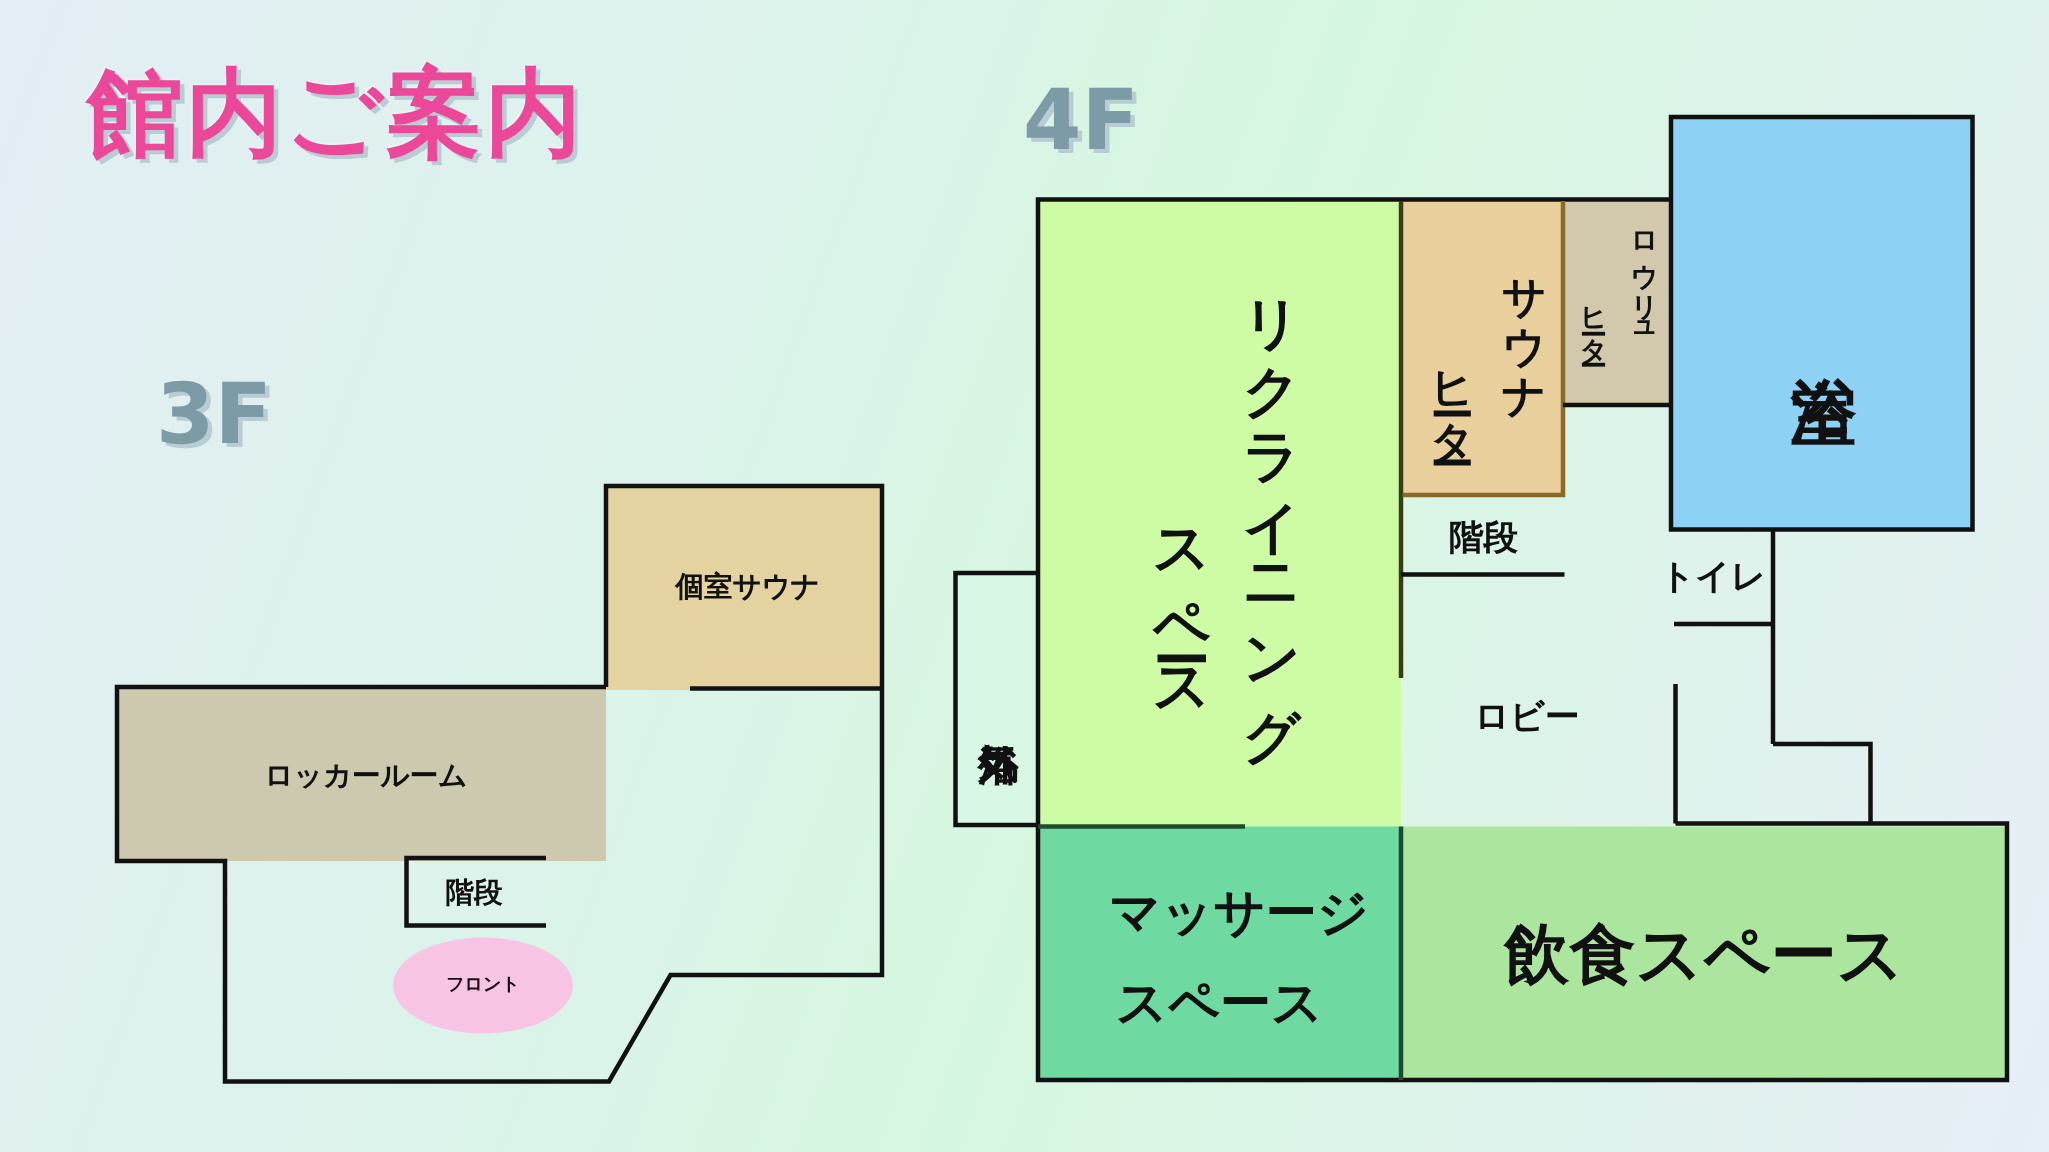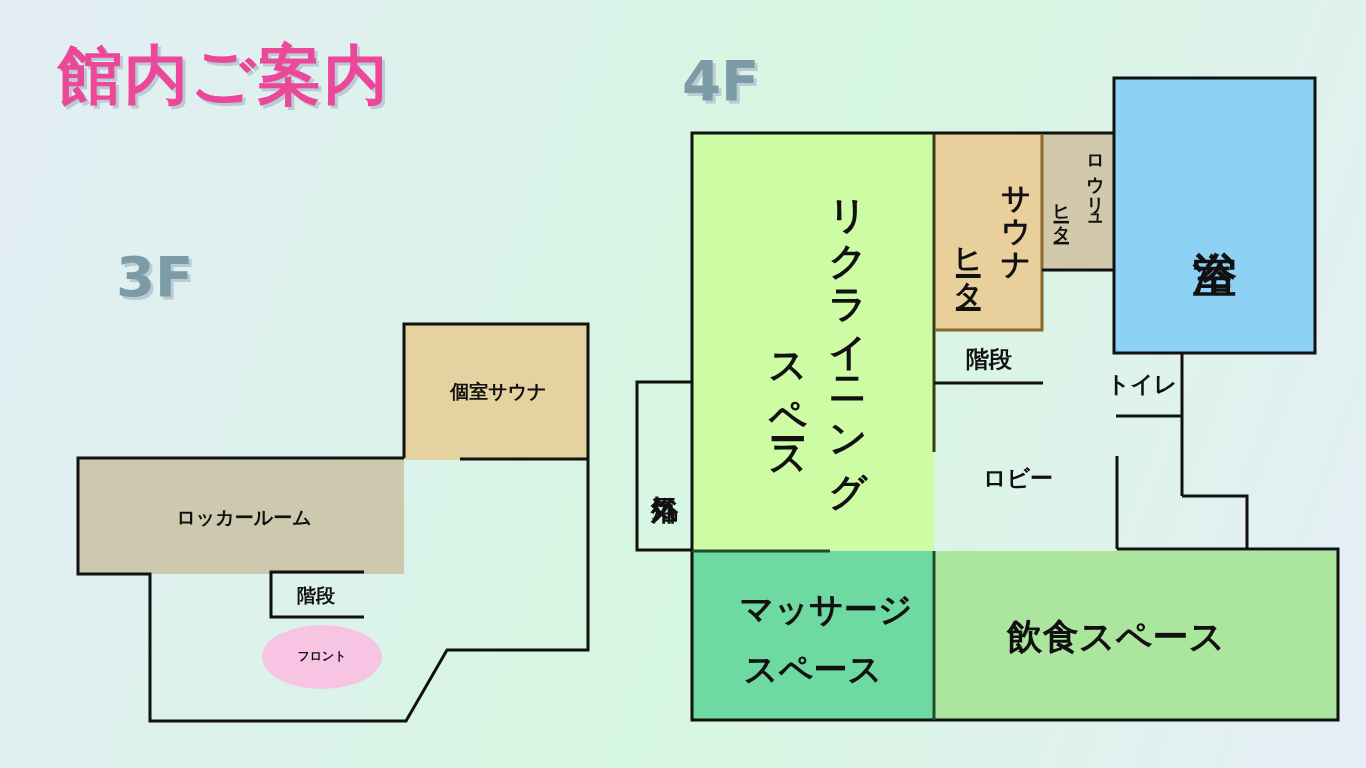--- a/index.html
+++ b/index.html
@@ -24,21 +24,21 @@
     position: absolute; font-weight: bold; color: #111; white-space: nowrap;
     display: flex; align-items: center; justify-content: center; text-align: center;
     line-height: 1.15;
   }
   .vert { writing-mode: vertical-rl; text-orientation: upright; }
 </style>
 </head>
 <body>
 
 <div class="title">館内ご案内</div>
-<div class="floor-label" style="left:116px; top:244px;">3F</div>
+<div class="floor-label" style="left:104px; top:244px;">3F</div>
 <div class="floor-label" style="left:682px; top:48px;">4F</div>
 
 <svg class="plan" width="1366" height="768" viewBox="0 0 1366 768">
 
   <g>
     <rect x="404" y="325" width="184" height="135" fill="#e4d3a0"></rect>
     <rect x="78" y="458" width="326" height="116" fill="#cdc9ae"></rect>
     <ellipse cx="322" cy="657" rx="60" ry="32" fill="#f7c4e4"></ellipse>
     <g fill="none" stroke="#111" stroke-width="3">
       <polyline points="404,458 404,324 588,324 588,650 447,650 406,721 150,721 150,574 78,574 78,458 404,458"></polyline>
@@ -100,13 +100,13 @@
 <div class="room-label vert" style="left:1190px; top:158px; width:50px; height:116px; font-size:44px;">浴室</div>
 
 <div class="room-label" style="left:944px; top:340px; width:90px; height:38px; font-size:23px;">階段</div>
 <div class="room-label" style="left:1100px; top:367px; width:84px; height:36px; font-size:23px;font-family:Liberation Serif, serif;">トイレ</div>
 <div class="room-label" style="left:958px; top:458px; width:120px; height:40px; font-size:23px;text-align:center;">ロビー</div>
 
 <div class="room-label vert" style="left:646px; top:420px; width:38px; height:110px; font-size:27px;">外気浴</div>
 
 <div class="room-label" style="left:692px; top:588px; width:268px; height:44px; font-size:34px;">マッサージ</div>
 <div class="room-label" style="left:692px; top:648px; width:242px; height:44px; font-size:34px;">スペース</div>
-<div class="room-label" style="left:938px; top:612px; width:356px; height:50px; font-size:36px;">飲食スペース</div>
+<div class="room-label" style="left:958px; top:612px; width:356px; height:50px; font-size:44px;">飲食スペース</div>
 
 </body></html>

